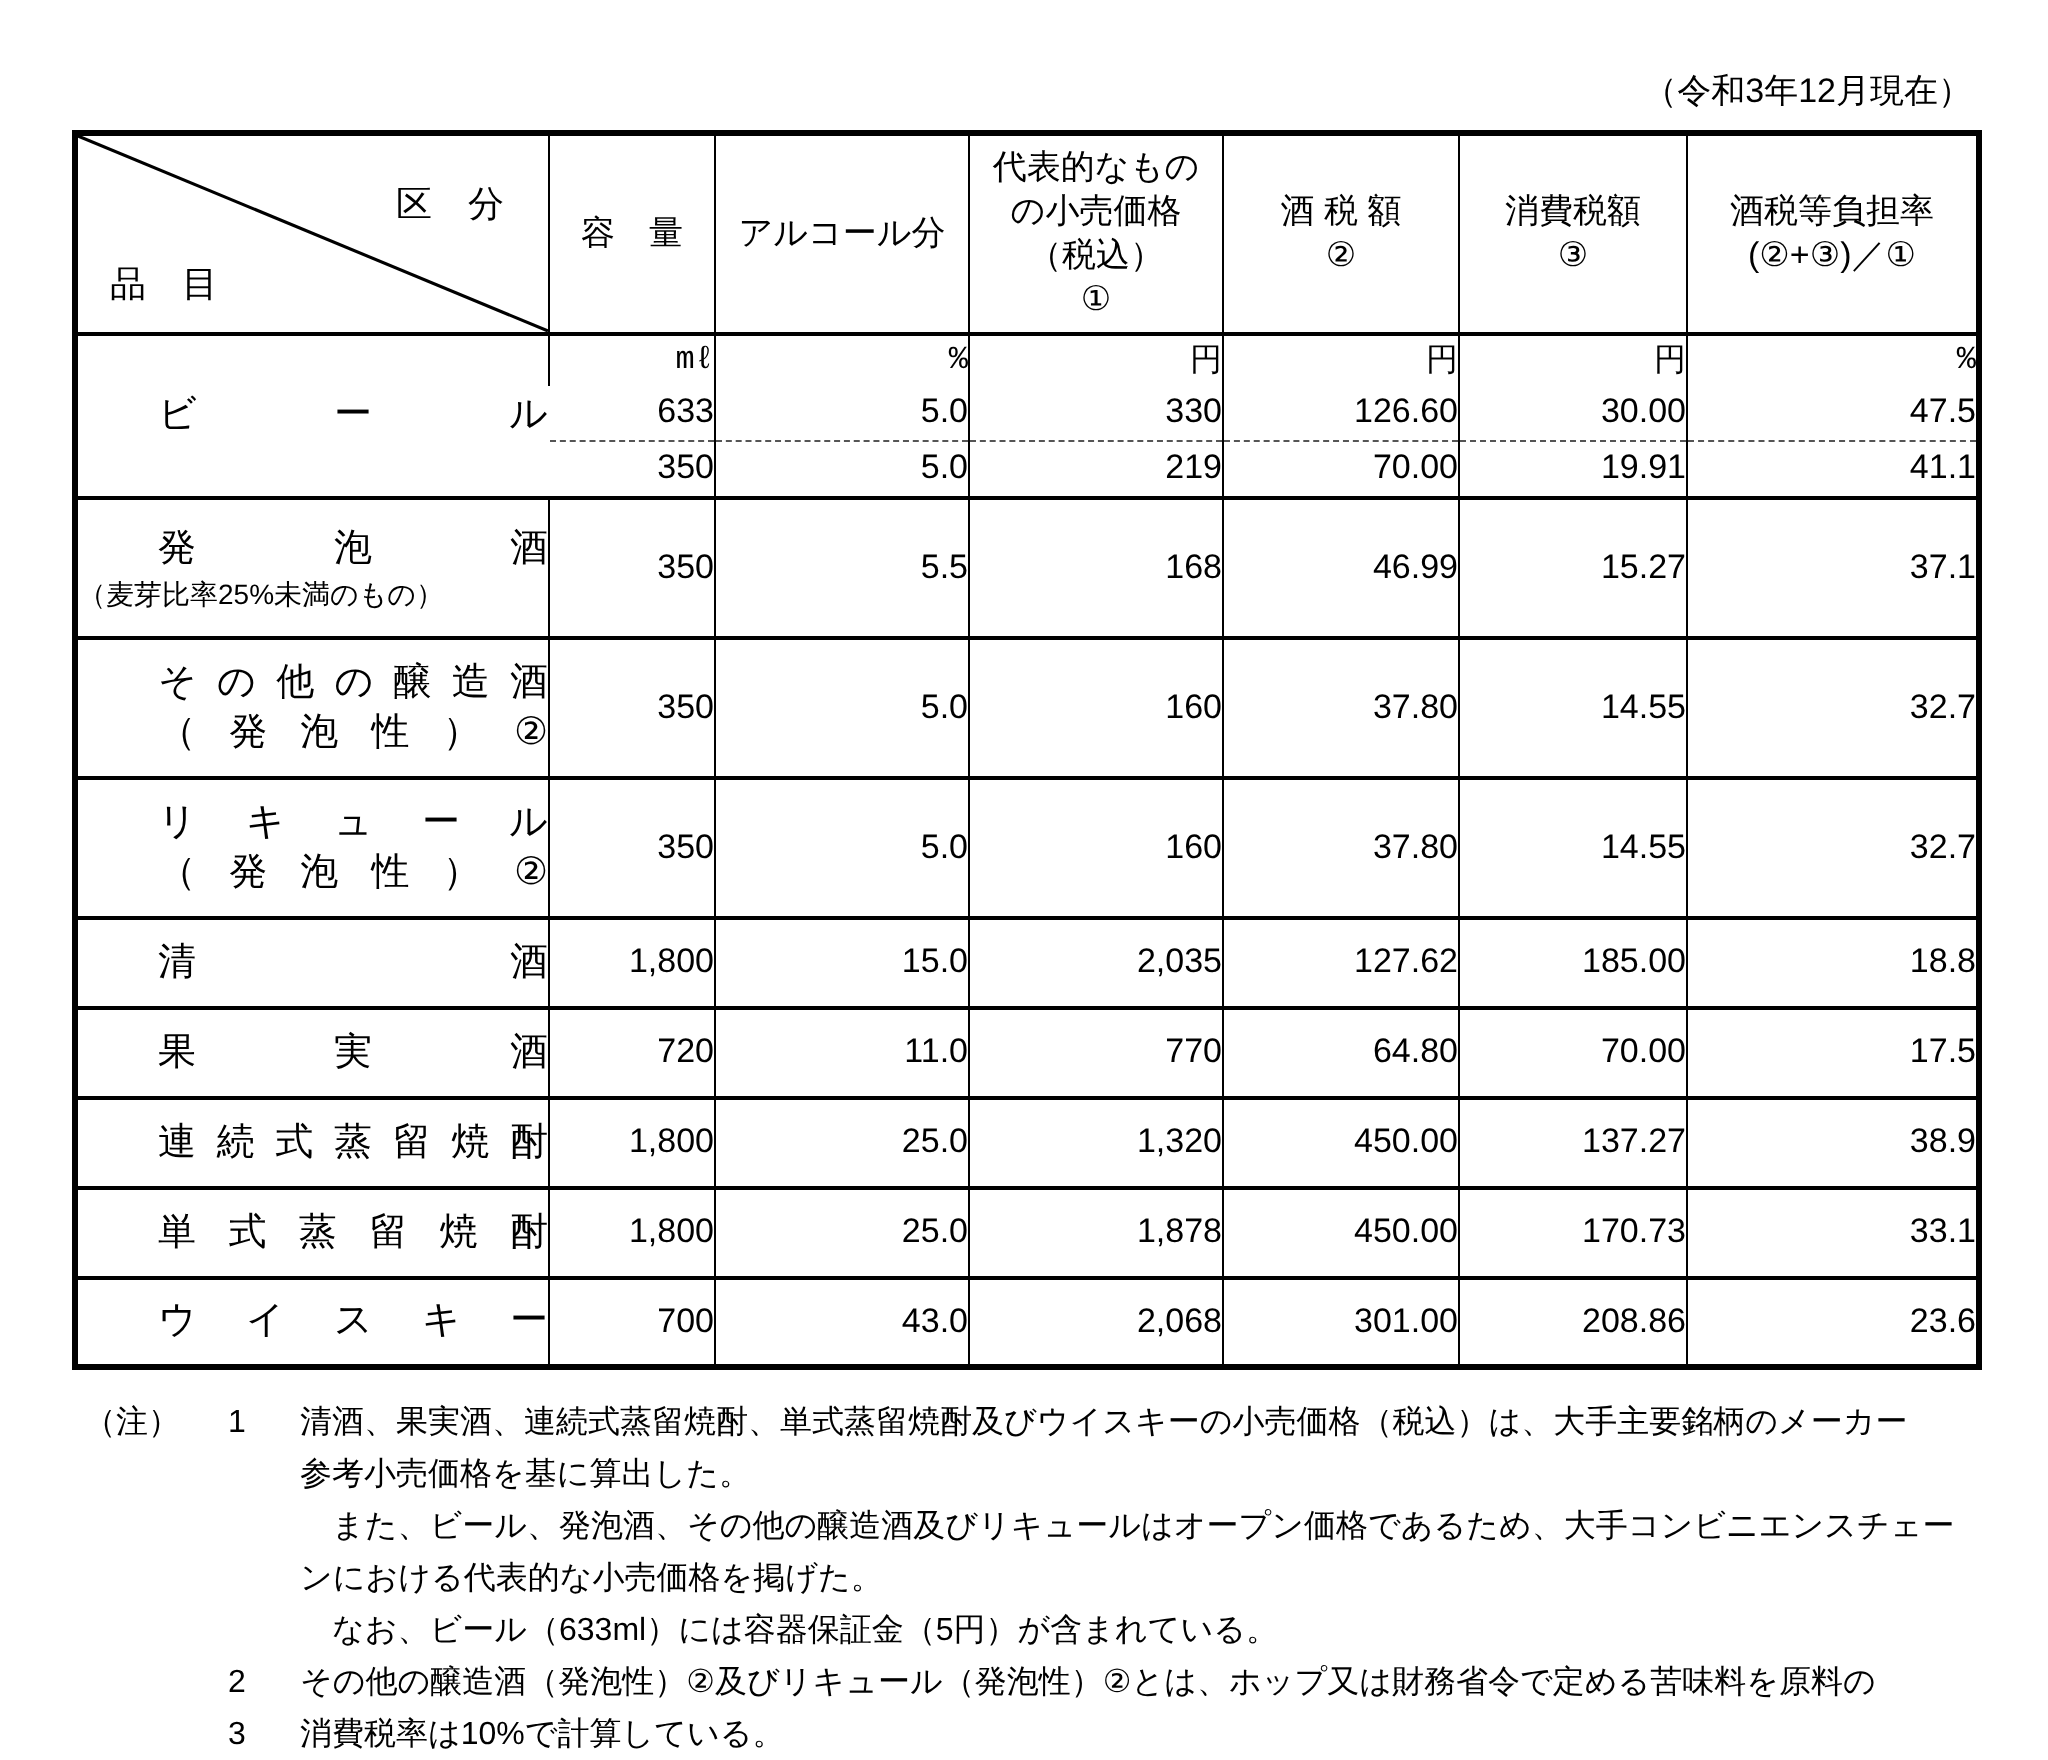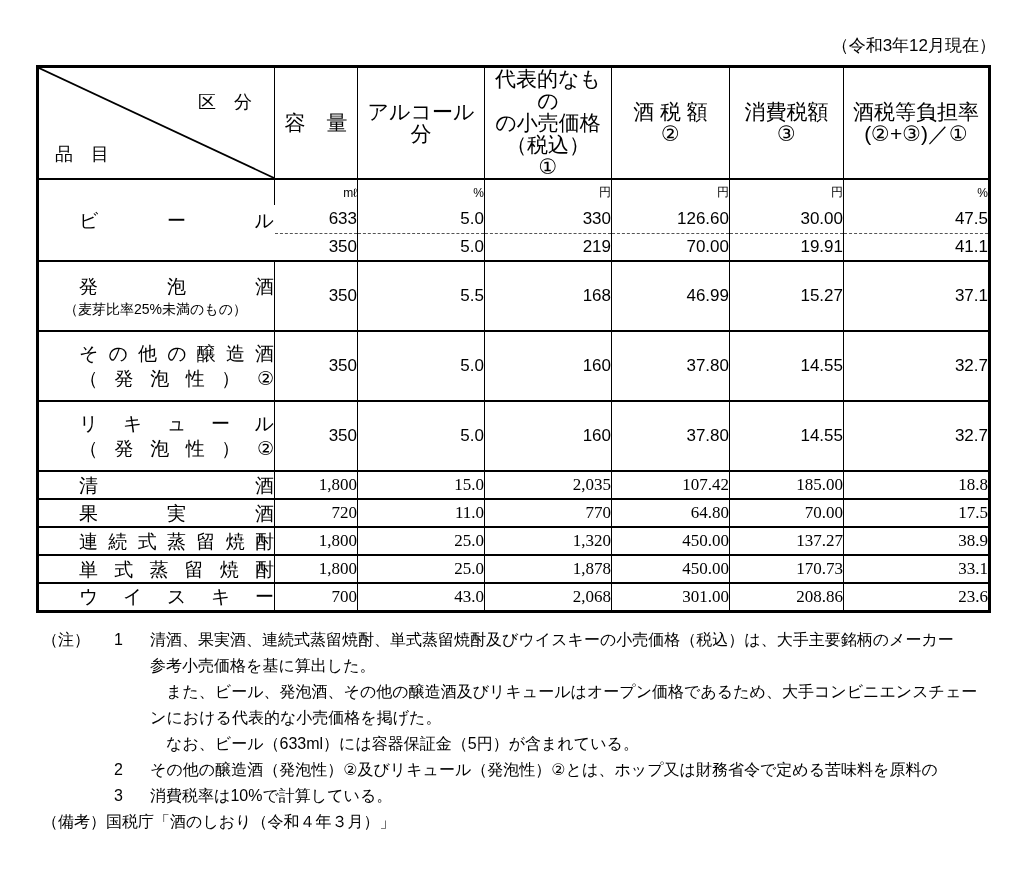--- a/index.html
+++ b/index.html
@@ -2,48 +2,48 @@
 <html><head>
 <meta charset="utf-8">
 <style>
   * { box-sizing: border-box; }
   html,body { margin:0; padding:0; }
   body {
     width:1024px; height:880px; background:#ffffff; color:#000;
     font-family:"Liberation Sans","DejaVu Sans",sans-serif;
     -webkit-font-smoothing:antialiased;
   }
-  .date-note { margin:34px 28px 8px 0; text-align:right; font-size:17px; }
+  .date-note { margin:34px 38px 8px 0; text-align:right; font-size:17px; }
 
   table.tax { border-collapse:collapse; table-layout:fixed; margin-left:36px; border:3px solid #000; }
   .tax th, .tax td { border-left:1px solid #000; padding:0; font-weight:normal; vertical-align:middle; overflow:hidden; }
   .tax th:first-child, .tax td:first-child { border-left:none; }
   .tax thead tr { border-bottom:2px solid #000; height:100px; }
   tr.sep { border-top:2px solid #000; }
   tr.dashed td { border-top:1px dashed #555; }
   tr.r-units { height:26px; }
   tr.r-b1 { height:28px; }
   tr.r-b2 { height:28px; }
   tr.r-two { height:70px; }
-  tr.r-one { height:28px;font-family:Liberation Serif, serif; }
-
-  .h { font-size:21px; text-align:center; }
+  tr.r-one { height:45px; }
+
+  .h { font-size:17px; text-align:center; }
   .hl { line-height:22px; }
 
   .corner { position:relative; }
   .corner svg { position:absolute; left:0; top:0; width:100%; height:100%; display:block; }
   .corner-top { position:absolute; top:22px; right:22px; font-size:18px;text-align:center; }
   .corner-bottom { position:absolute; bottom:12px; left:16px; font-size:18px; }
 
   .c-label { font-size:19px; padding:0 14px; }
   .lbl { text-align:justify; text-align-last:justify; line-height:25px;margin-left:40px; }
-  .sub-small { font-size:14px; text-align:right; text-align-last:left; margin-top:1px; line-height:18px;padding-left:25px; }
+  .sub-small { font-size:14px; text-align:right; text-align-last:left; margin-top:1px; line-height:18px; }
 
   .num { font-size:17px; text-align:right; }
-  .unit { font-size:12px; }
+  .unit { font-size:16px;font-family:Liberation Mono, monospace; }
   .vol { padding-right:10px; }
   .alc { padding-right:28px; }
   .price { padding-right:42px; }
   .taxc { padding-right:26px; }
   .cons { padding-right:28px; }
   .burden { padding-right:42px; }
 
   .notes { margin:14px 0 0 42px; font-size:16px; line-height:26px; }
   .note-item { display:grid; grid-template-columns:64px 44px 1fr; align-items:start; }
   .note-num { padding-left:8px; }
@@ -165,21 +165,21 @@
       <td class="num cons">14.55</td>
       <td class="num burden">32.7</td>
     </tr>
     <tr class="r-one sep">
       <td class="c-label">
           <div class="lbl">清酒</div>
         </td>
       <td class="num vol">1,800</td>
       <td class="num alc">15.0</td>
       <td class="num price">2,035</td>
-      <td class="num taxc">107.42</td>
+      <td class="num taxc">127.62</td>
       <td class="num cons">185.00</td>
       <td class="num burden">18.8</td>
     </tr>
     <tr class="r-one sep">
       <td class="c-label">
           <div class="lbl">果実酒</div>
         </td>
       <td class="num vol">720</td>
       <td class="num alc">11.0</td>
       <td class="num price">770</td>

